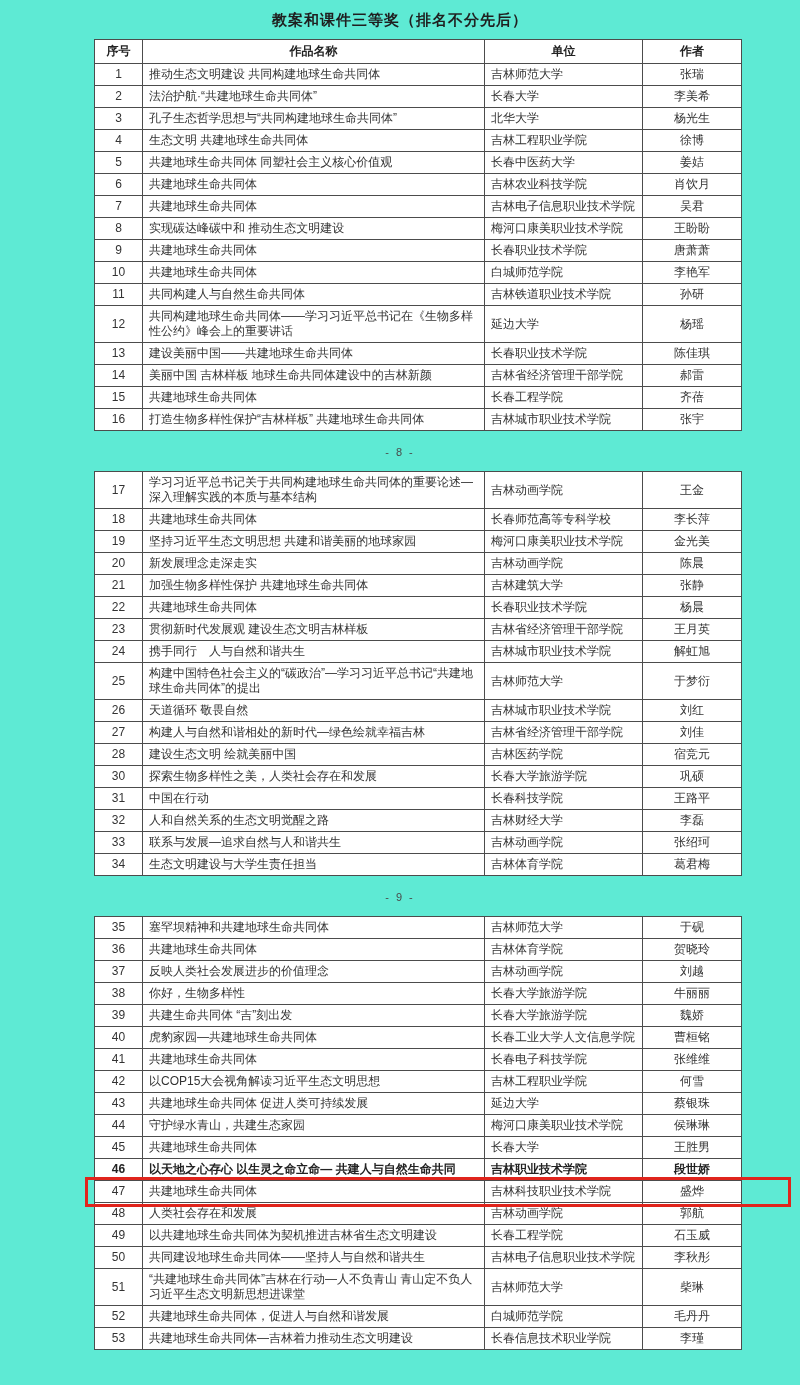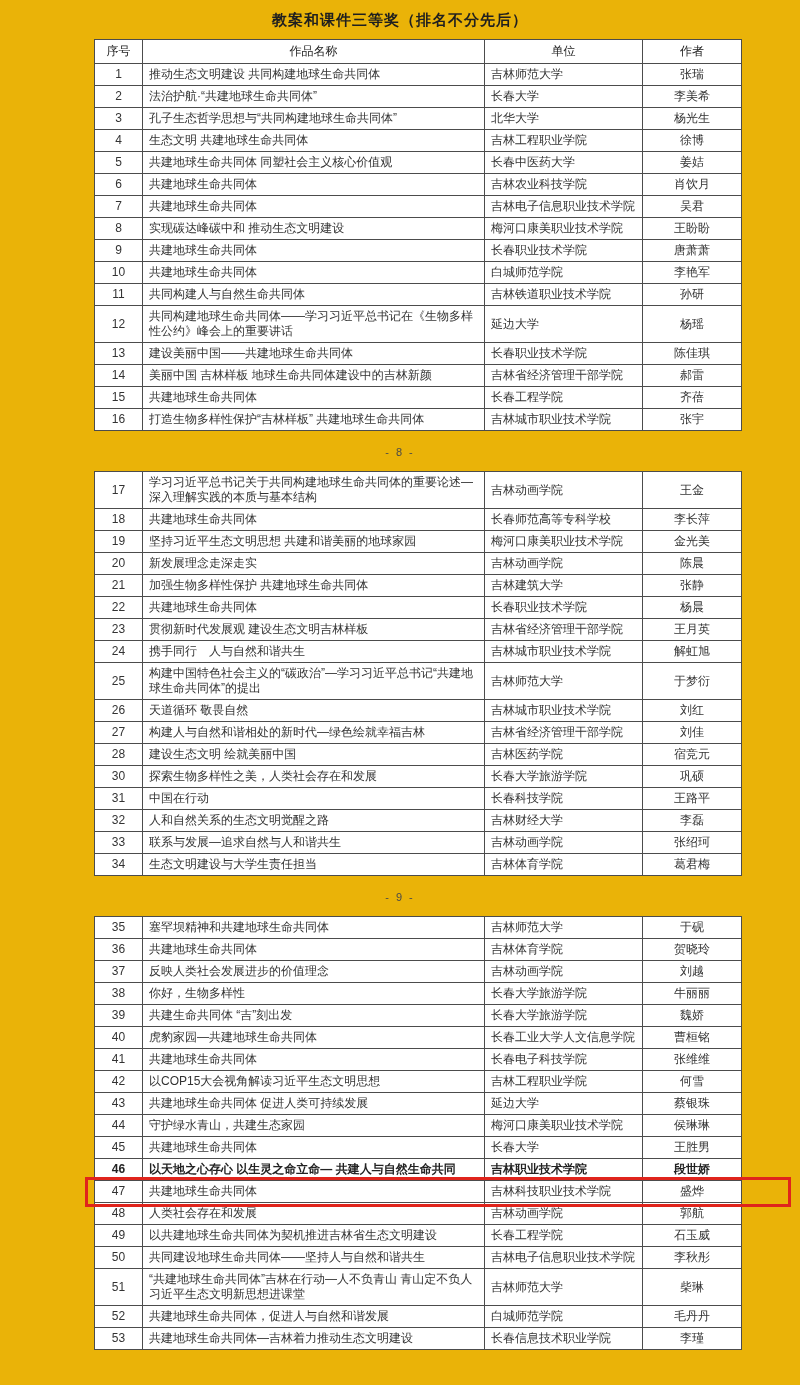--- a/index.html
+++ b/index.html
@@ -1,36 +1,36 @@
 <!DOCTYPE html>
 <html><head>
 <meta charset="utf-8">
 <style>
   html,body { margin:0; padding:0; background:#ffffff; }
   body {
     width:800px; height:1385px; overflow:hidden;
     font-family:"Liberation Sans","DejaVu Sans",sans-serif;
     color:#333333;
   }
-  .page { position:relative; width:800px; height:1385px; background:#eab308; }
+  .page { position:relative; width:800px; height:1385px; background:#5eead4; }
   .doc-title {
     text-align:center; font-weight:bold; font-size:15px;
     padding-top:11px; color:#1f1f1f; letter-spacing:1px;
   }
   table.award-table {
     border-collapse:collapse; table-layout:fixed;
     margin-left:94px; width:647px; background:#ffffff;
   }
   table.t1 { margin-top:9px; }
   col.c0 { width:48px; } col.c1 { width:342px; } col.c2 { width:158px; } col.c3 { width:99px; }
   th, td {
     border:1px solid #4c4c4c; font-size:12px; line-height:15px;
     padding:3px 6px; overflow:hidden; word-break:break-all;
   }
-  th { font-weight:normal; text-align:center; color:#222; padding:4px 6px; }
+  th { font-weight:bold; text-align:center; color:#222; padding:4px 6px; }
   td.c0 { text-align:center; }
   td.c1 { text-align:left; }
   td.c2 { text-align:left;font-family:Liberation Serif, serif; }
   td.c3 { text-align:center; }
   tr.hl td { font-weight:bold; color:#222; }
   .page-marker {
     text-align:center; font-size:11px; color:#4a4a4a;
     margin:15px 0 13px 0; letter-spacing:2px;
   }
   .highlight-box {

